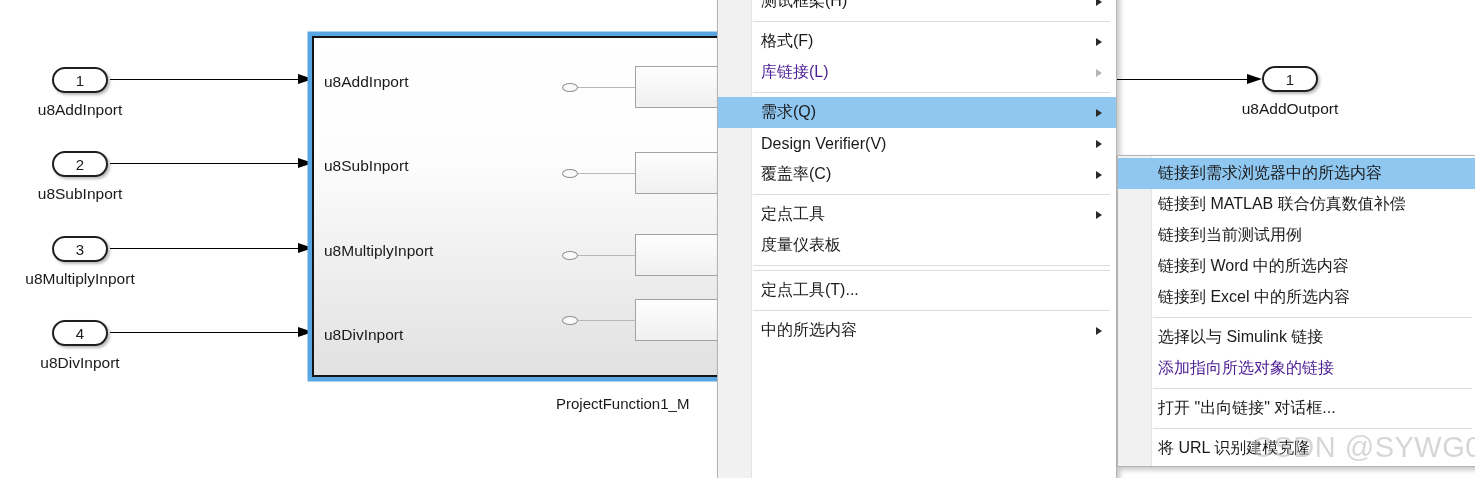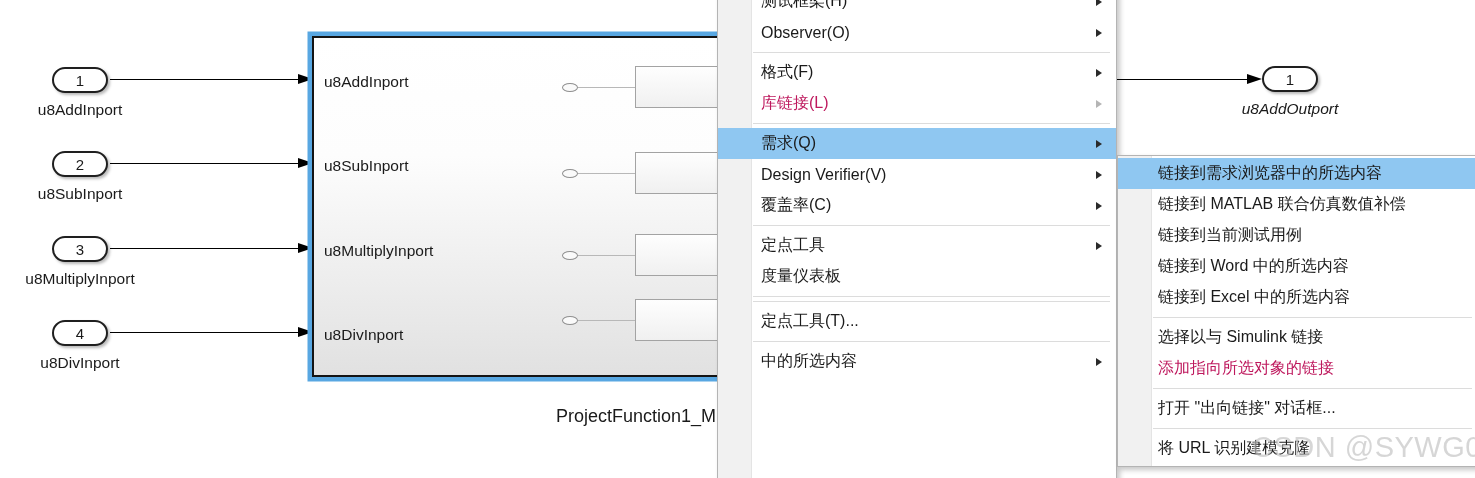--- a/index.html
+++ b/index.html
@@ -35,39 +35,39 @@
   .pv-ellipse{
     position:absolute;width:16px;height:9px;border:1.5px solid #8f8f8f;
     border-radius:50%;background:#fafafa;box-sizing:border-box;
   }
   .pv-line{position:absolute;height:0;border-top:1.5px solid #b8b8b8;}
   .pv-rect{
     position:absolute;width:99px;height:42px;border:1px solid #a3a3a3;
     background:linear-gradient(180deg,#fefefe,#f0f0f0);box-sizing:border-box;
   }
   #subsystem-name{
-    position:absolute;left:556px;top:406px;font-size:18px;white-space:nowrap;z-index:1;text-align:center;
+    position:absolute;left:556px;top:395px;font-size:15px;white-space:nowrap;z-index:1;text-align:center;
   }
   
   .menu{
     position:absolute;background:#ffffff;border:1px solid #b4b4b4;
     box-shadow:3px 3px 5px rgba(0,0,0,0.22);box-sizing:border-box;z-index:10;
     padding:2px 0;
   }
   .menu .gutter{
     position:absolute;left:0;top:0;bottom:0;width:33px;background:#f1f1f1;
     border-right:1px solid #e4e4e4;z-index:0;
   }
   .menu-item{
     position:relative;height:31px;display:flex;align-items:center;
     padding:0 14px 0 43px;font-size:16px;white-space:nowrap;z-index:1;
     box-sizing:border-box;
   }
   .menu-item.selected{background:#8fc7f1;}
-  .menu-item.disabled{color:#be185d;}
+  .menu-item.disabled{color:#4c1d95;}
   .menu-sep{
     position:relative;z-index:1;height:0;border-top:1px solid #dcdcdc;
     margin:4px 6px 4px 35px;
   }
   .sub-arrow{
     margin-left:auto;width:0;height:0;
     border-top:4.5px solid transparent;border-bottom:4.5px solid transparent;
     border-left:6px solid #2a2a2a;
   }
   .disabled .sub-arrow{border-left-color:#b5b5b5;}
@@ -135,31 +135,27 @@
     <div class="pv-line" style="left:264px;top:282px;width:57px;"></div>
     <div class="pv-rect" style="left:321px;top:261px;"></div>
   </div>
   <div id="subsystem-name">ProjectFunction1_M</div>
 
   <div class="sig-line" style="left:1040px;top:79px;width:210px;"></div>
   <div class="arrowhead" style="left:1247px;top:74px;"></div>
   <div class="port-stadium" style="left:1262px;top:66px;">
     <span>1</span>
   </div>
-  <div class="port-label" style="left:1180px;top:100px;font-style:italic;">u8AddOutport</div>
+  <div class="port-label" style="left:1180px;top:100px;">u8AddOutport</div>
 
   <div class="menu" id="main-menu">
     <div class="gutter"></div>
     <div id="main-menu-items">
         <div class="menu-item">
           <span>测试框架(H)</span>
-          <span class="sub-arrow"></span>
-        </div>
-        <div class="menu-item">
-          <span>Observer(O)</span>
           <span class="sub-arrow"></span>
         </div>
         <div class="menu-sep"></div>
         <div class="menu-item">
           <span>格式(F)</span>
           <span class="sub-arrow"></span>
         </div>
         <div class="menu-item disabled">
           <span>库链接(L)</span>
           <span class="sub-arrow"></span>

